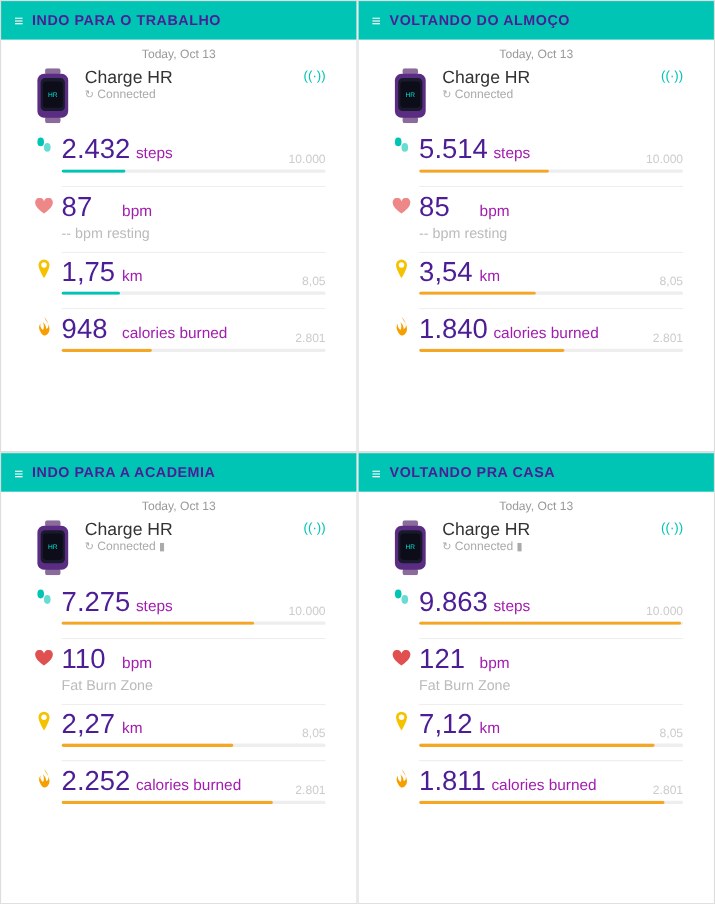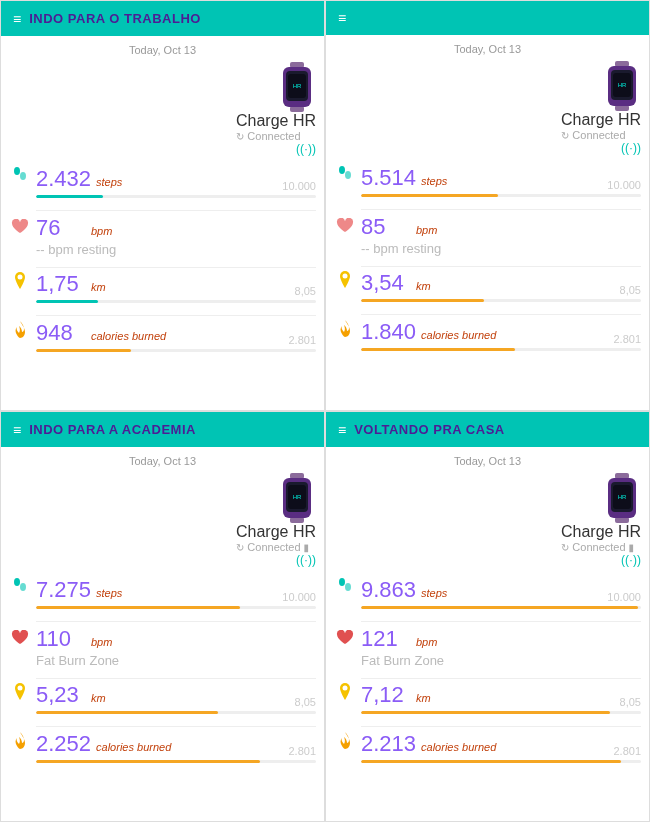--- a/index.html
+++ b/index.html
@@ -43,37 +43,37 @@
     }
 
     .hamburger-icon {
       color: #fff;
       font-size: 14px;
       line-height: 1;
     }
 
     .panel-body {
       flex: 1;
-      padding: 8px 8px 10px;
+      padding: 8px 28px 10px;
       display: flex;
       flex-direction: column;
     }
 
     .date-label {
       text-align: center;
       font-size: 11px;
       color: #999;
       margin-bottom: 6px;
     }
 
     .device-row {
       display: flex;
-      align-items: flex-end;
+      align-items: flex-start;
       margin-bottom: 10px;
-      flex-direction: column;
+      gap: 10px;
     }
 
     .device-image {
       width: 38px;
       height: 50px;
       flex-shrink: 0;
     }
 
     
     .device-info {
@@ -122,31 +122,30 @@
       gap: 5px;
     }
 
     .stat-icon {
       width: 22px;
       text-align: center;
       flex-shrink: 0;
     }
 
     .stat-value {
-      font-size: 22px;
+      font-size: 25px;
       font-weight: 300;
-      color: #8b5cf6;
+      color: #4c1d95;
       min-width: 50px;
     }
 
     .stat-unit {
-      font-size: 11px;
-      color: #c2410c;
+      font-size: 14px;
+      color: #a21caf;
       flex: 1;
-      font-style: italic;
     }
 
     .stat-goal {
       font-size: 11px;
       color: #ccc;
       margin-left: auto;
       align-self: flex-end;
       margin-top: 12px;
     }
 
@@ -231,21 +230,21 @@
       </div>
       <div class="divider"></div>
 
       <div class="stat-row">
         <div class="stat-main">
           <div class="stat-icon">
             <svg width="18" height="16" viewBox="0 0 18 16">
               <path d="M9 14 C9 14 1 9 1 4.5 A4 4 0 0 1 9 3.2 A4 4 0 0 1 17 4.5 C17 9 9 14 9 14Z" fill="#e88"></path>
             </svg>
           </div>
-          <span class="stat-value">76</span>
+          <span class="stat-value">87</span>
           <span class="stat-unit">bpm</span>
         </div>
         <div class="stat-sub">-- bpm resting</div>
       </div>
       <div class="divider"></div>
 
       <div class="stat-row">
         <div class="stat-main">
           <div class="stat-icon">
             <svg width="16" height="20" viewBox="0 0 16 20">
@@ -276,20 +275,21 @@
         </div>
         <div class="progress-bar-container">
           <div class="progress-bar bar-orange" style="width:34%"></div>
         </div>
       </div>
     </div>
   </div>
     <div class="panel">
     <div class="panel-header">
       <span class="hamburger-icon">≡</span>
+      <span class="panel-header-title">VOLTANDO DO ALMOÇO</span>
     </div>
     <div class="panel-body">
       <div class="date-label">Today, Oct 13</div>
       <div class="device-row">
         <div class="device-image"><svg width="38" height="50" viewBox="0 0 38 50">
     <rect x="12" y="0" width="14" height="6" rx="2" fill="#8B6B9B"></rect>
     <rect x="12" y="44" width="14" height="6" rx="2" fill="#8B6B9B"></rect>
     <rect x="5" y="5" width="28" height="40" rx="6" fill="#5a2d82"></rect>
     <rect x="8" y="9" width="22" height="30" rx="4" fill="#1a1a2e"></rect>
     <rect x="10" y="12" width="18" height="24" rx="3" fill="#0d0d1a"></rect>
@@ -433,21 +433,21 @@
       <div class="divider"></div>
 
       <div class="stat-row">
         <div class="stat-main">
           <div class="stat-icon">
             <svg width="16" height="20" viewBox="0 0 16 20">
               <path d="M8 1 A5 5 0 0 1 13 6 C13 10 8 18 8 18 C8 18 3 10 3 6 A5 5 0 0 1 8 1Z" fill="#f5c200"></path>
               <circle cx="8" cy="6" r="2.5" fill="#fff"></circle>
             </svg>
           </div>
-          <span class="stat-value">5,23</span>
+          <span class="stat-value">2,27</span>
           <span class="stat-unit">km</span>
           <span class="stat-goal">8,05</span>
         </div>
         <div class="progress-bar-container">
           <div class="progress-bar bar-orange" style="width:65%"></div>
         </div>
       </div>
       <div class="divider"></div>
 
       <div class="stat-row">
@@ -544,21 +544,21 @@
       </div>
       <div class="divider"></div>
 
       <div class="stat-row">
         <div class="stat-main">
           <div class="stat-icon">
             <svg width="16" height="20" viewBox="0 0 16 20">
               <path d="M8 1 C8 1 12 5 12 9 C12 11 11 12 10 12 C10 8 7 6 7 6 C7 6 9 10 7 13 C5 11 4 9 5 7 C3 9 3 12 5 15 C6 17 7.5 18 8 18 C11 18 13 15 13 12 C13 8 10 5 8 1Z" fill="#f5a000"></path>
             </svg>
           </div>
-          <span class="stat-value">2.213</span>
+          <span class="stat-value">1.811</span>
           <span class="stat-unit">calories burned</span>
           <span class="stat-goal">2.801</span>
         </div>
         <div class="progress-bar-container">
           <div class="progress-bar bar-orange" style="width:93%"></div>
         </div>
       </div>
     </div>
   </div>
   </div>

